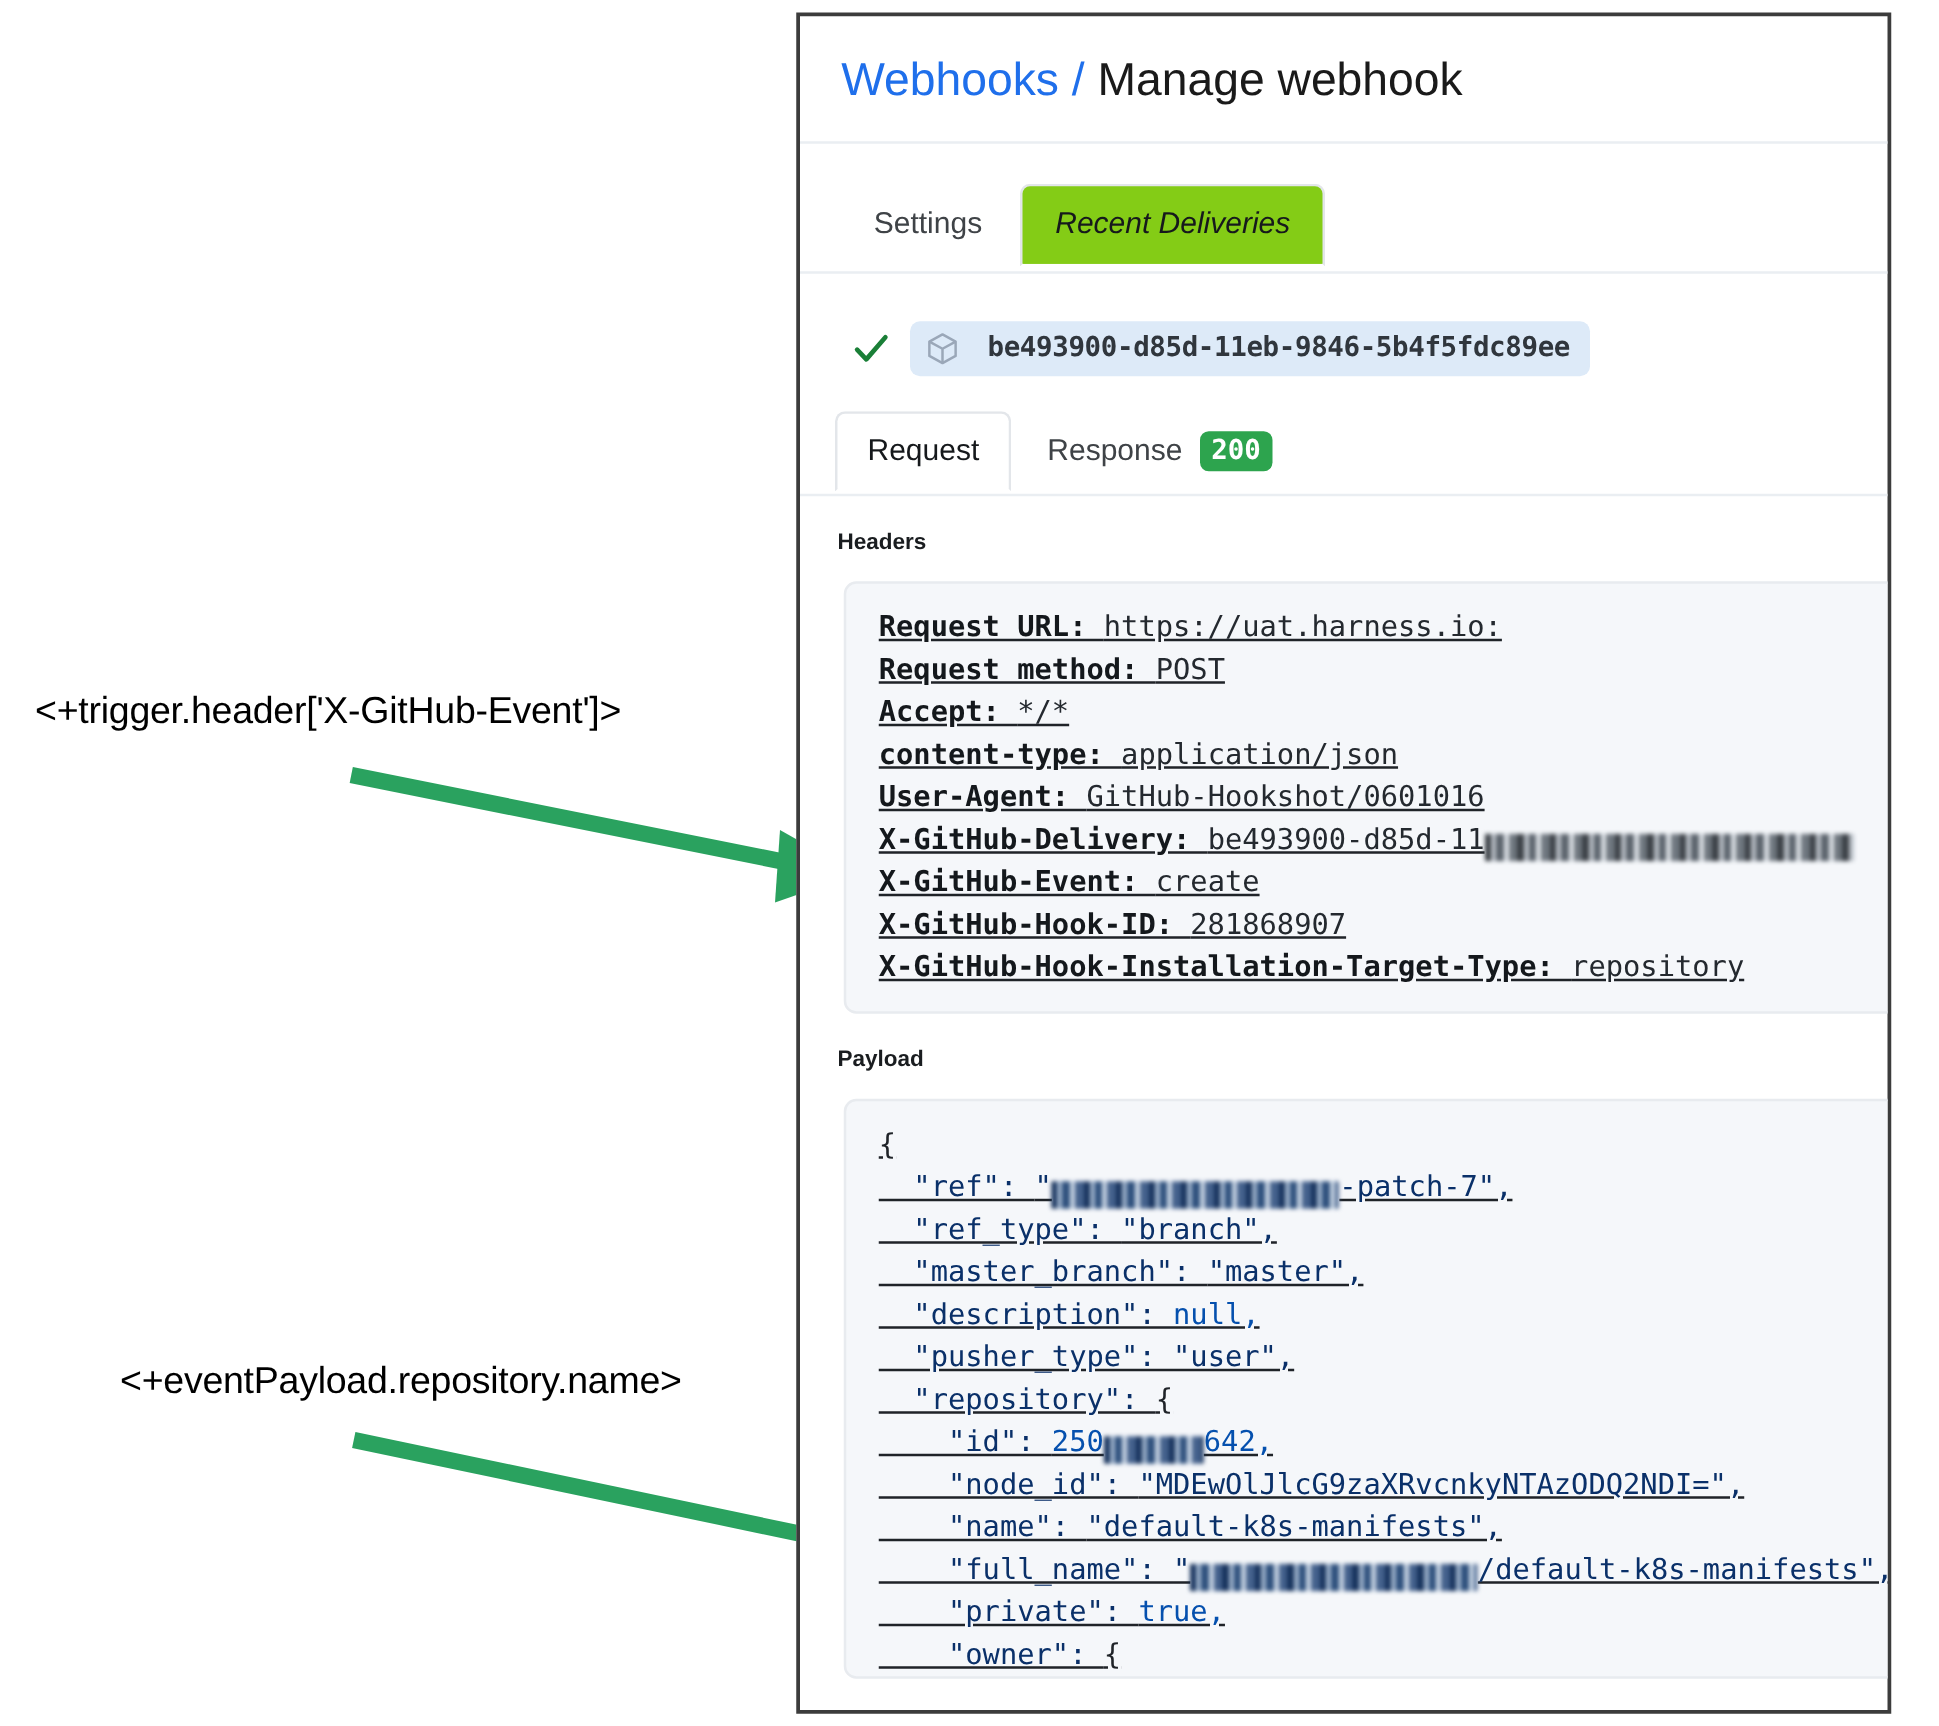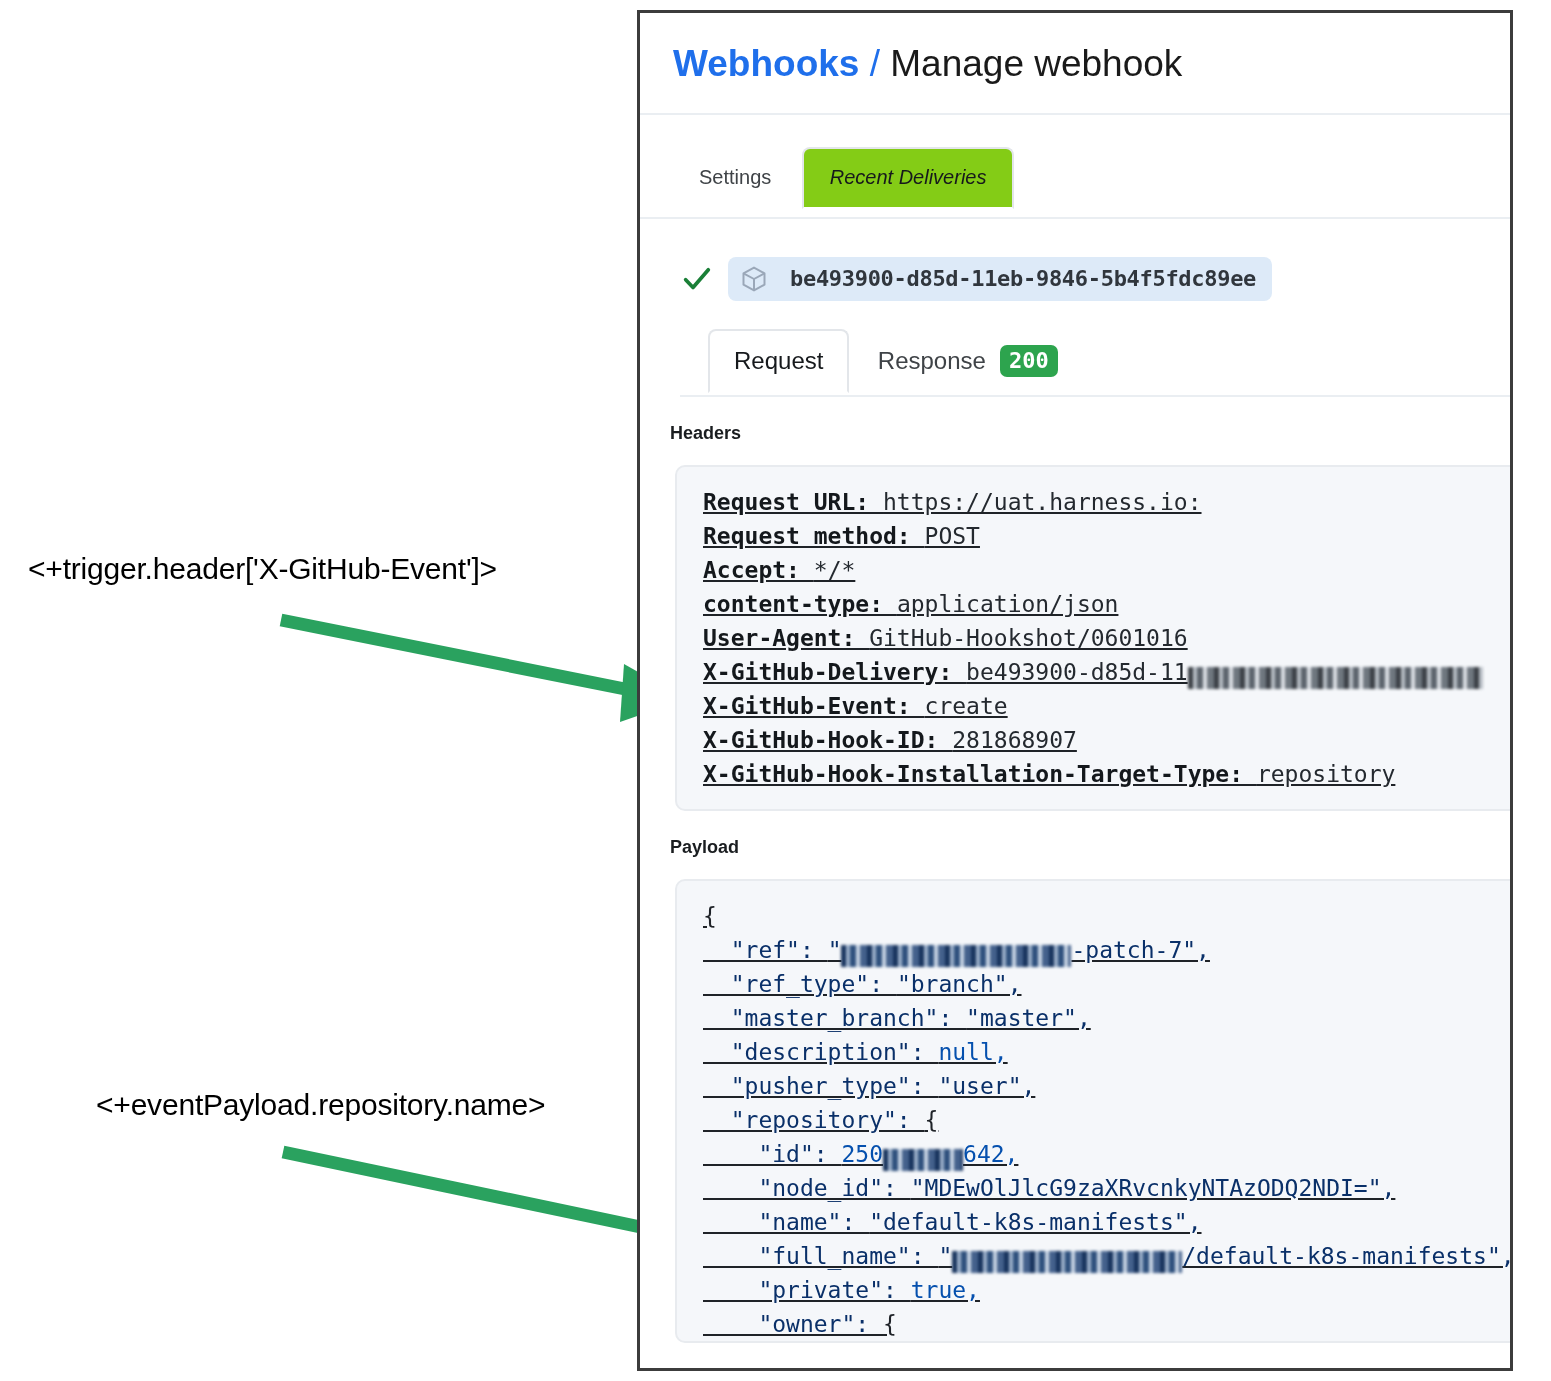--- a/index.html
+++ b/index.html
@@ -55,21 +55,21 @@
   }
 
   .breadcrumb {
     padding: 30px 0 0 33px;
     font-size: 37px;
     line-height: 1.15;
     white-space: nowrap;
   }
   .breadcrumb .crumb-link {
     color: #1f6feb;
-    font-weight: 700;
+    font-weight: 400;
   }
   .breadcrumb .crumb-sep {
     color: #1f6feb;
     font-weight: 400;
   }
   .breadcrumb .crumb-current {
     color: #1a1a1a;
     font-weight: 400;
   }
 
@@ -91,21 +91,21 @@
   .tabbar::after {
     content: "";
     position: absolute;
     left: 0; right: 0; bottom: 0;
     height: 2px;
     background: #eaeef2;
   }
   .tab {
     position: relative;
     display: inline-block;
-    font-size: 20px;
+    font-size: 24px;
     color: #3f4347;
     padding: 20px 26px;
     box-sizing: border-box;
     line-height: 1;
     z-index: 2;
   }
   .tab.active {
     background: #84cc16;
     border: 2px solid #e3e6ea;
     border-bottom: 2px solid #ffffff;
@@ -152,21 +152,20 @@
     white-space: nowrap;
   }
 
   
   .subtabbar {
     position: relative;
     height: 70px;
     margin-top: 26px;
     padding-left: 28px;
     box-sizing: border-box;
-    margin-left: 40px;
   }
   .subtabbar::after {
     content: "";
     position: absolute;
     left: 0; right: 0; bottom: 0;
     height: 2px;
     background: #eaeef2;
   }
   .subtab {
     position: relative;

